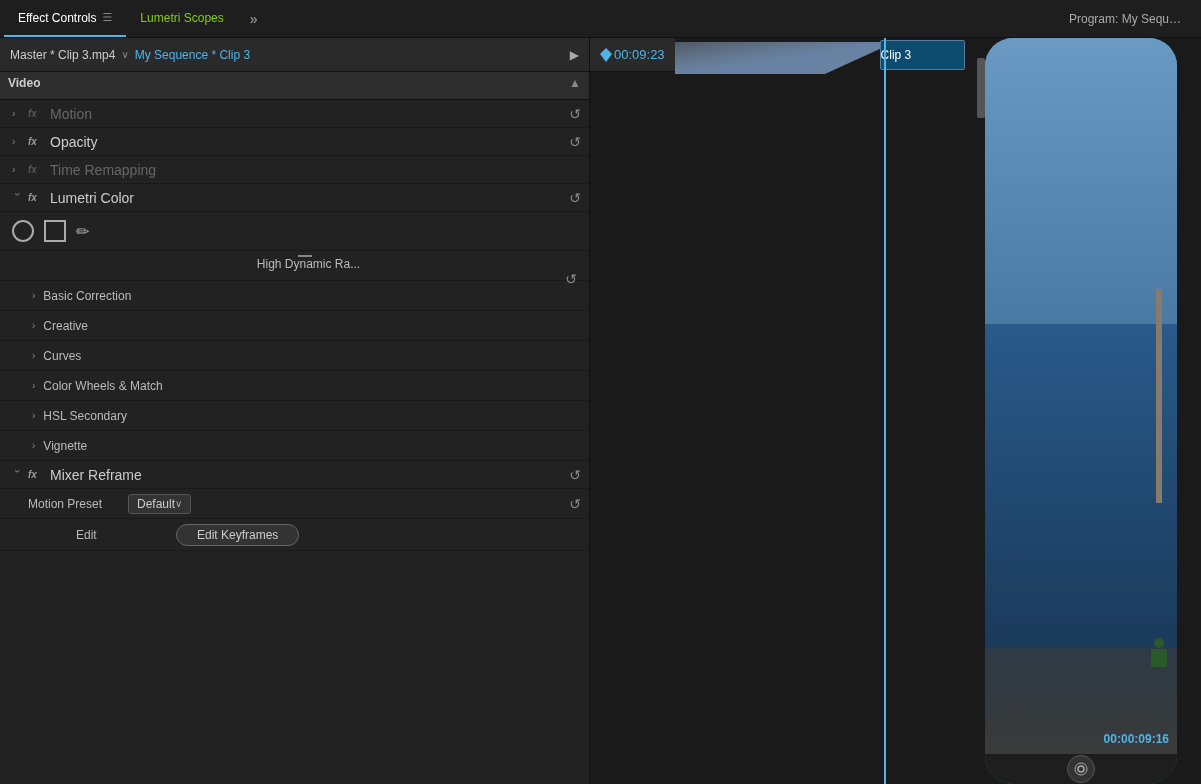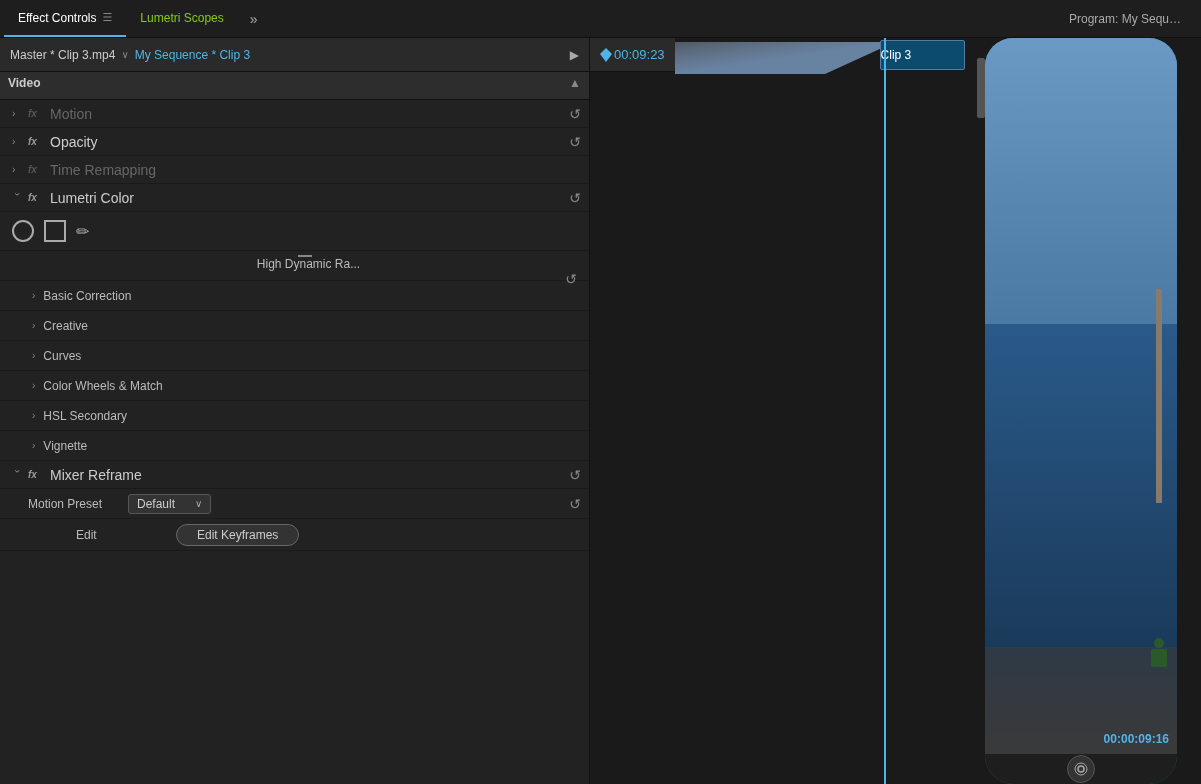--- a/index.html
+++ b/index.html
@@ -268,21 +268,20 @@
       width: 100px;
     }
     .preset-dropdown {
       display: flex;
       align-items: center;
       background: #333;
       border: 1px solid #555;
       border-radius: 3px;
       padding: 2px 8px;
       cursor: pointer;
-      gap: 20px;
       font-size: 12px;
       color: #ccc;
     }
     .preset-dropdown-arrow { color: #aaa; font-size: 10px; }
     .preset-reset {
       margin-left: auto;
       color: #888;
       font-size: 14px;
       cursor: pointer;
     }

